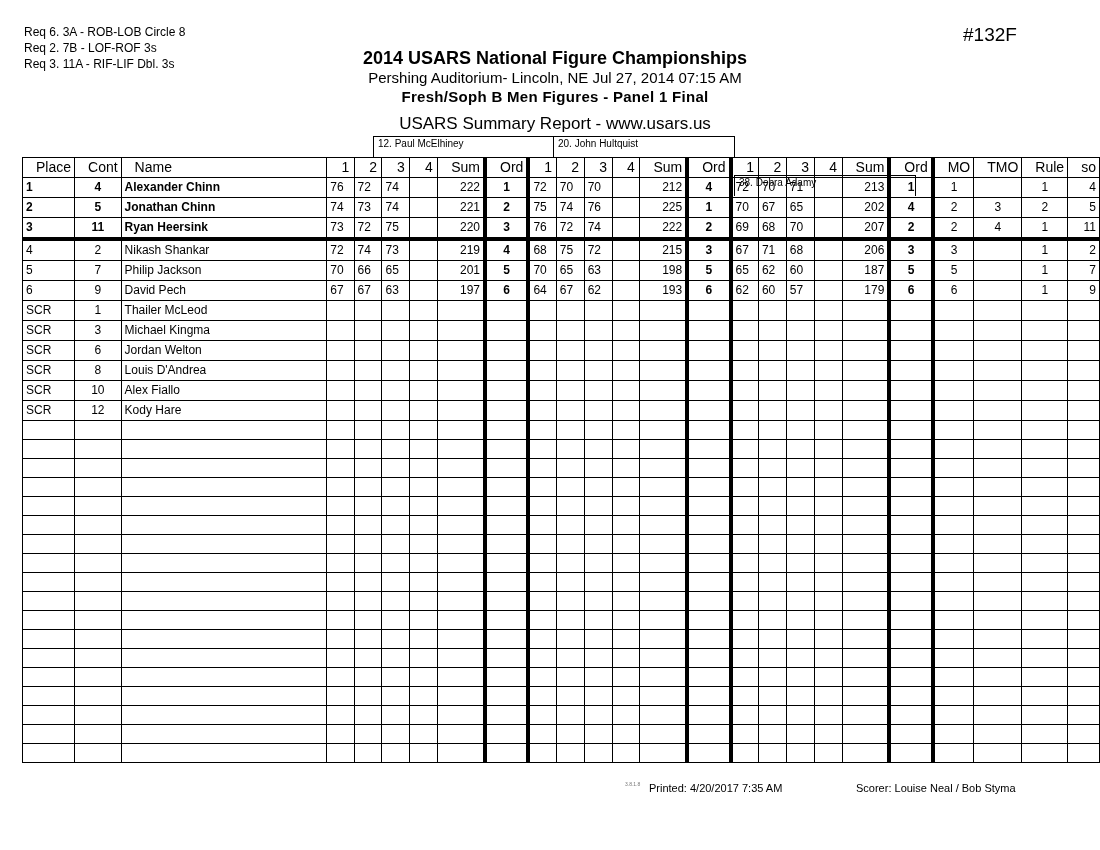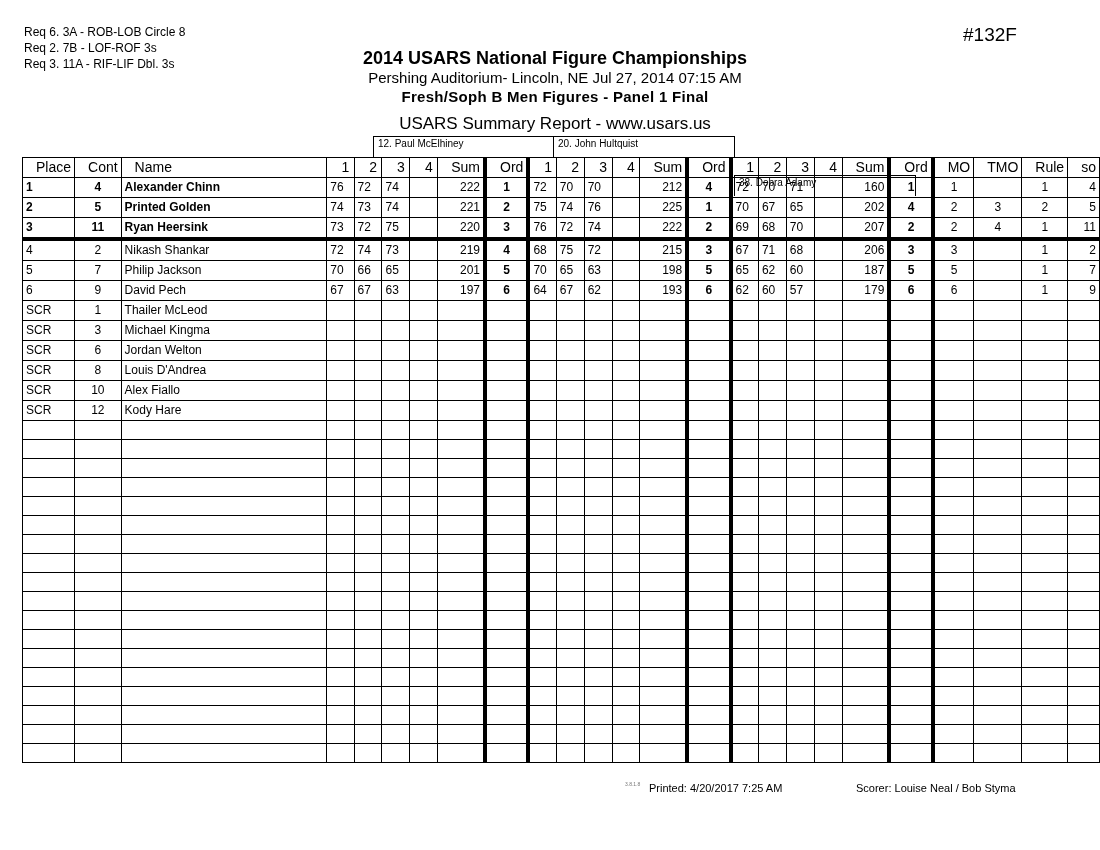--- a/index.html
+++ b/index.html
@@ -112,31 +112,31 @@
         <td class="thickL">72</td>
         <td>70</td>
         <td>70</td>
         <td></td>
         <td class="r">212</td>
         <td class="c b thickL">4</td>
         <td class="thickL">72</td>
         <td>70</td>
         <td>71</td>
         <td></td>
-        <td class="r">160</td>
+        <td class="r">213</td>
         <td class="c b thickL">1</td>
         <td class="c thickL">1</td>
         <td class="c"></td>
         <td class="c">1</td>
         <td class="r">4</td>
       </tr>
       <tr>
         <td class="b">2</td>
         <td class="c b">5</td>
-        <td class="b">Printed Golden</td>
+        <td class="b">Jonathan Chinn</td>
         <td>74</td>
         <td>73</td>
         <td>74</td>
         <td></td>
         <td class="r">221</td>
         <td class="c b thickL">2</td>
         <td class="thickL">75</td>
         <td>74</td>
         <td>76</td>
         <td></td>
@@ -906,14 +906,14 @@
         <td class="c b thickL"></td>
         <td class="c thickL"></td>
         <td class="c"></td>
         <td class="c"></td>
         <td class="r"></td>
       </tr>
     </tbody>
 </table>
 
 <div class="tiny">3.8.1.8</div>
-<div class="footer" style="left:649px;">Printed:  4/20/2017  7:25 AM</div>
+<div class="footer" style="left:649px;">Printed:  4/20/2017  7:35 AM</div>
 <div class="footer" style="left:856px;">Scorer:   Louise Neal / Bob Styma</div>
 
 </body></html>

